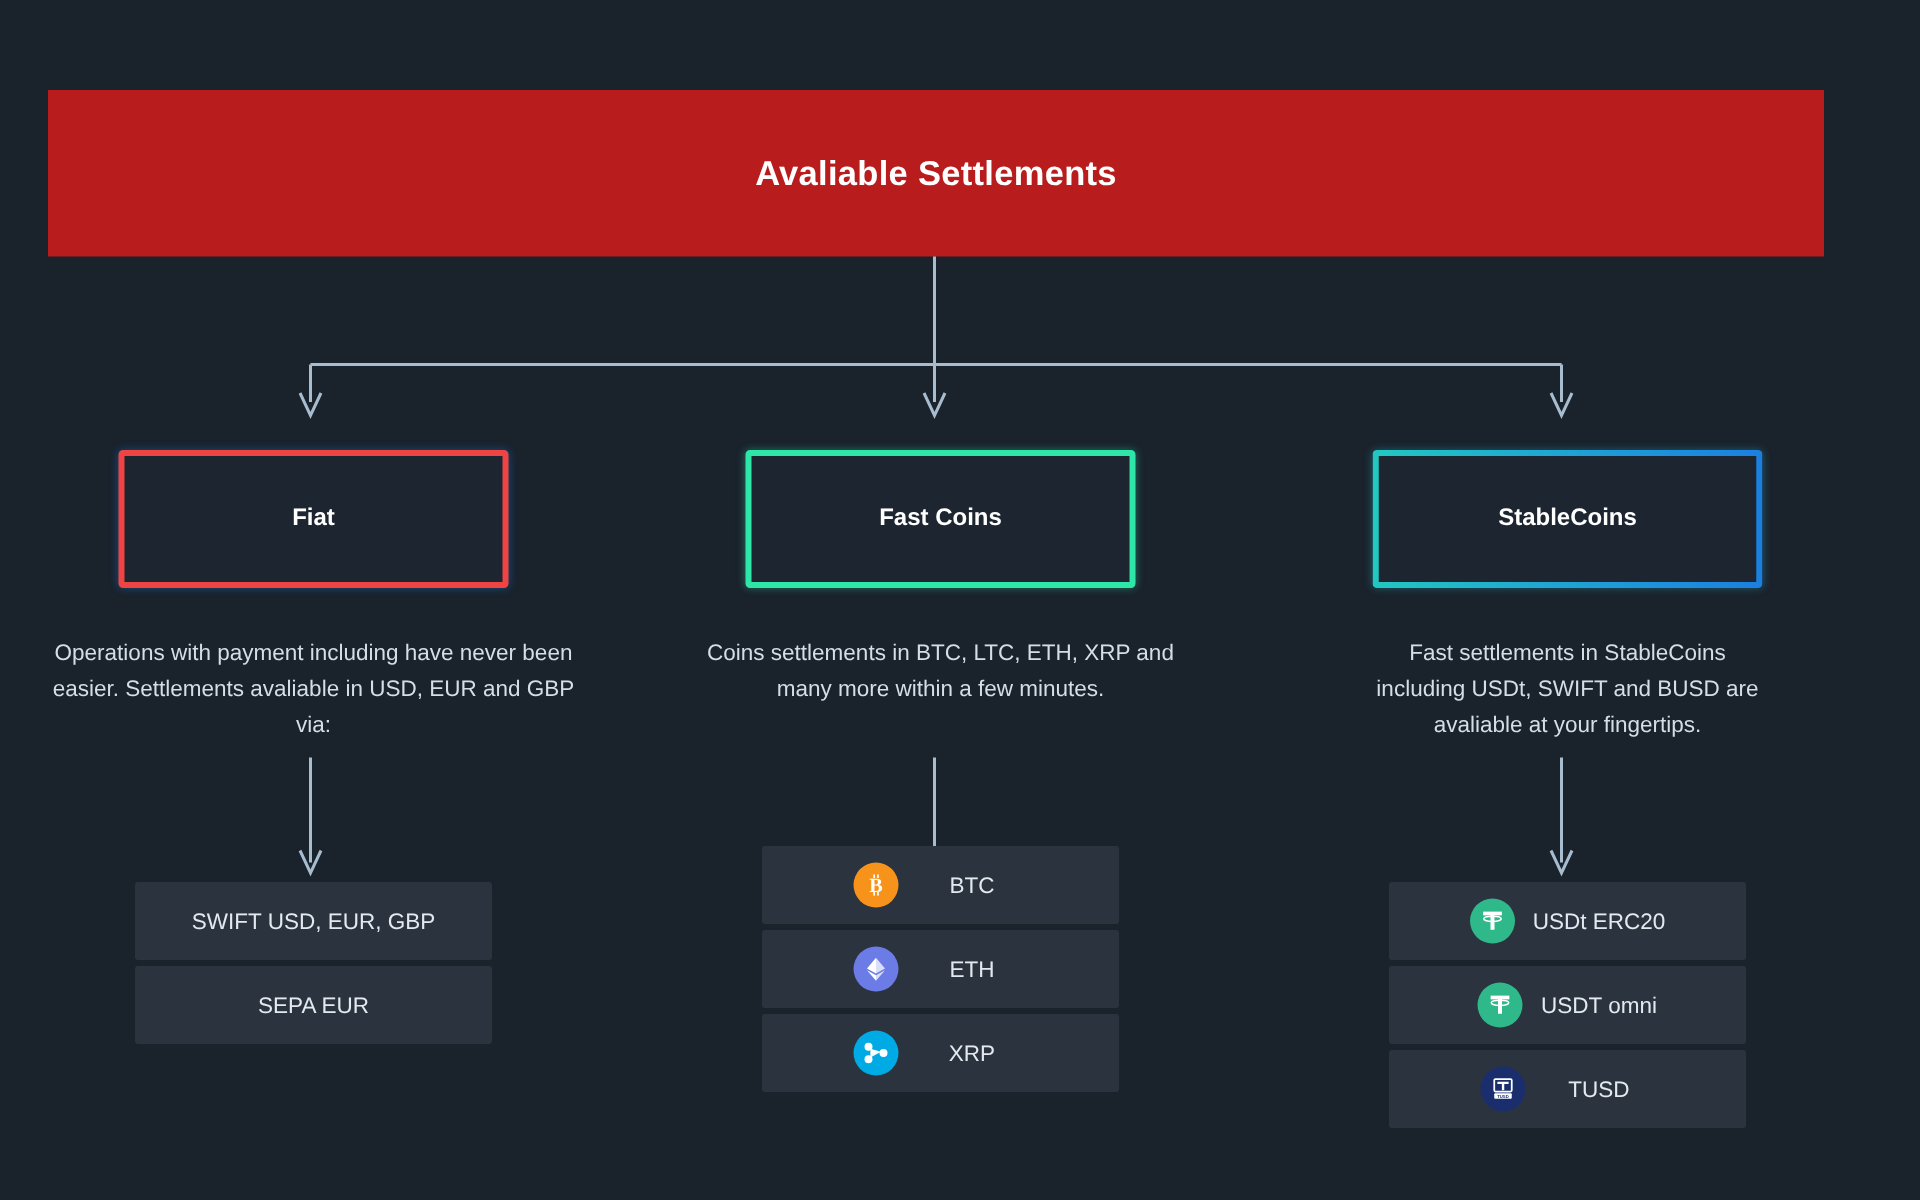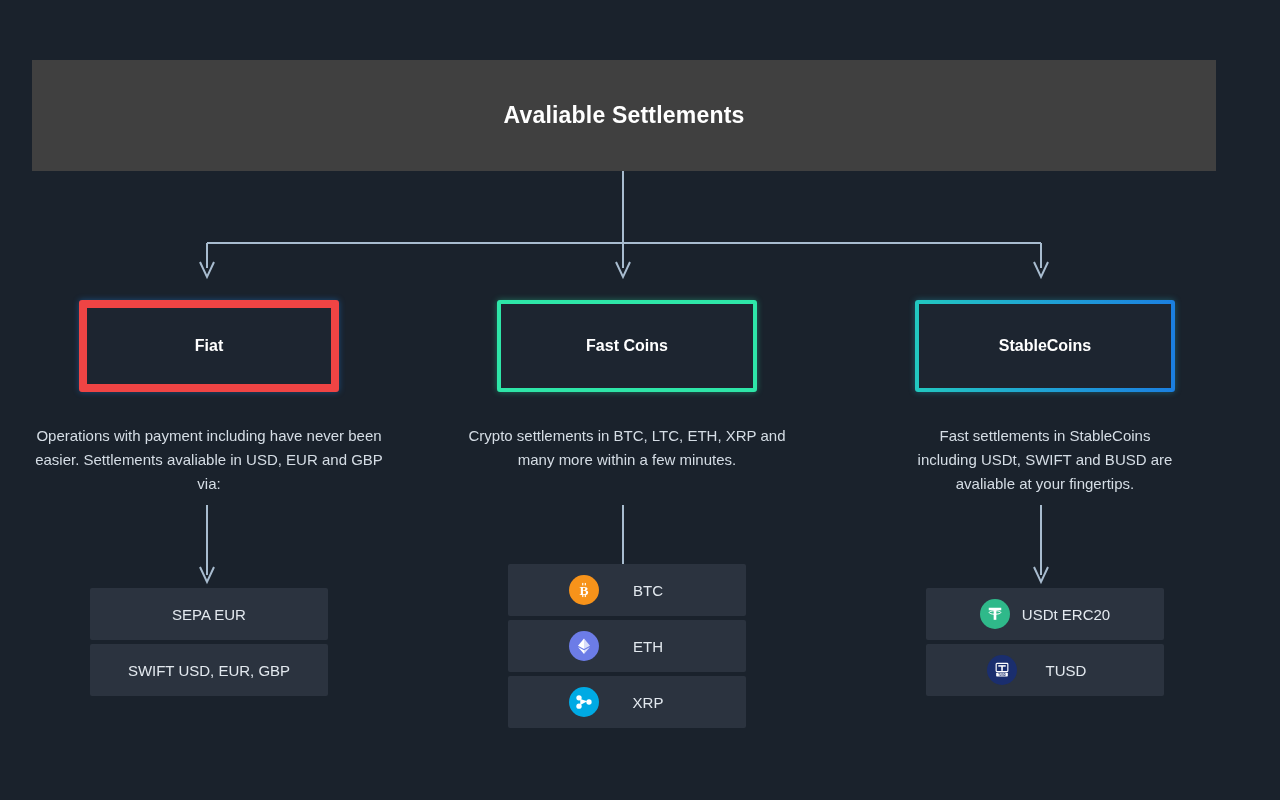--- a/index.html
+++ b/index.html
@@ -17,21 +17,21 @@
     position: relative;
   }
 
   
   .header-bar {
     position: absolute;
     left: 32px;
     top: 60px;
     width: 1184px;
     height: 111px;
-    background: #404040;
+    background: #b91c1c;
     display: flex;
     align-items: center;
     justify-content: center;
   }
   .header-title {
     font-size: 23px;
     font-weight: bold;
     color: #ffffff;
     letter-spacing: 0.2px;
   }
@@ -74,21 +74,21 @@
     position: relative;
   }
   .cat-box .cat-label {
     font-size: 16px;
     font-weight: bold;
     color: #ffffff;
     position: relative;
     z-index: 2;
   }
   .cat-fiat {
-    border: 8px solid #ef4444;
+    border: 4px solid #ef4444;
     box-shadow: 0 0 6px rgba(27,127,224,0.45);
   }
   .cat-major {
     border: 4px solid #2ee6a8;
     box-shadow: 0 0 6px rgba(46,230,168,0.40);
   }
   .cat-stable {
     border: 4px solid transparent;
     background:
       linear-gradient(#1d2530, #1d2530) padding-box,
@@ -184,33 +184,33 @@
 
 <div class="columns">
 
   <div class="col col-1">
     <div class="cat-box cat-fiat">
       <span class="cat-label">Fiat</span>
     </div>
     <div class="desc desc-1">Operations with payment including have never been easier. Settlements avaliable in USD, EUR and GBP via:</div>
     <div class="item-list list-1">
       <div class="item-row no-icon">
+        <span class="item-label">SWIFT USD, EUR, GBP</span>
+      </div>
+      <div class="item-row no-icon">
         <span class="item-label">SEPA EUR</span>
-      </div>
-      <div class="item-row no-icon">
-        <span class="item-label">SWIFT USD, EUR, GBP</span>
       </div>
     </div>
   </div>
 
   <div class="col col-2">
     <div class="cat-box cat-major">
       <span class="cat-label">Fast Coins</span>
     </div>
-    <div class="desc desc-2">Crypto settlements in BTC, LTC, ETH, XRP and many more within a few minutes.</div>
+    <div class="desc desc-2">Coins settlements in BTC, LTC, ETH, XRP and many more within a few minutes.</div>
     <div class="item-list list-2">
 
       <div class="item-row">
         <span class="coin-icon" style="background:#f7931a;">
           <svg width="18" height="18" viewBox="0 0 24 24">
             <text x="12" y="18" font-family="Liberation Serif, serif" font-size="18" font-weight="bold" fill="#ffffff" text-anchor="middle">B</text>
             <rect x="9.6" y="2.6" width="1.5" height="3.2" fill="#ffffff"></rect>
             <rect x="13.0" y="2.6" width="1.5" height="3.2" fill="#ffffff"></rect>
             <rect x="9.6" y="18.2" width="1.5" height="3.2" fill="#ffffff"></rect>
             <rect x="13.0" y="18.2" width="1.5" height="3.2" fill="#ffffff"></rect>
@@ -257,20 +257,30 @@
         <span class="coin-icon" style="background:#2fb98a;">
           <svg width="20" height="20" viewBox="0 0 24 24">
             <rect x="4.5" y="4.5" width="15" height="3" fill="#ffffff"></rect>
             <rect x="10.4" y="6" width="3.2" height="13" fill="#ffffff"></rect>
             <ellipse cx="12" cy="10.2" rx="7" ry="2.1" fill="none" stroke="#ffffff" stroke-width="1.2"></ellipse>
           </svg>
         </span>
         <span class="item-label">USDt ERC20</span>
       </div>
 
+      <div class="item-row">
+        <span class="coin-icon" style="background:#2fb98a;">
+          <svg width="20" height="20" viewBox="0 0 24 24">
+            <rect x="4.5" y="4.5" width="15" height="3" fill="#ffffff"></rect>
+            <rect x="10.4" y="6" width="3.2" height="13" fill="#ffffff"></rect>
+            <ellipse cx="12" cy="10.2" rx="7" ry="2.1" fill="none" stroke="#ffffff" stroke-width="1.2"></ellipse>
+          </svg>
+        </span>
+        <span class="item-label">USDT omni</span>
+      </div>
 
       <div class="item-row">
         <span class="coin-icon" style="background:#1a2e6e;">
           <svg width="20" height="20" viewBox="0 0 24 24">
             <rect x="5" y="4" width="14" height="10" rx="1" fill="none" stroke="#ffffff" stroke-width="1.4"></rect>
             <rect x="7.5" y="6.2" width="9" height="1.8" fill="#ffffff"></rect>
             <rect x="11.1" y="7" width="1.9" height="6" fill="#ffffff"></rect>
             <rect x="5" y="15.4" width="14" height="4.4" rx="0.8" fill="#ffffff"></rect>
             <text x="12" y="18.9" font-family="Liberation Sans, sans-serif" font-size="3.4" font-weight="bold" fill="#1a2e6e" text-anchor="middle">TUSD</text>
           </svg>

